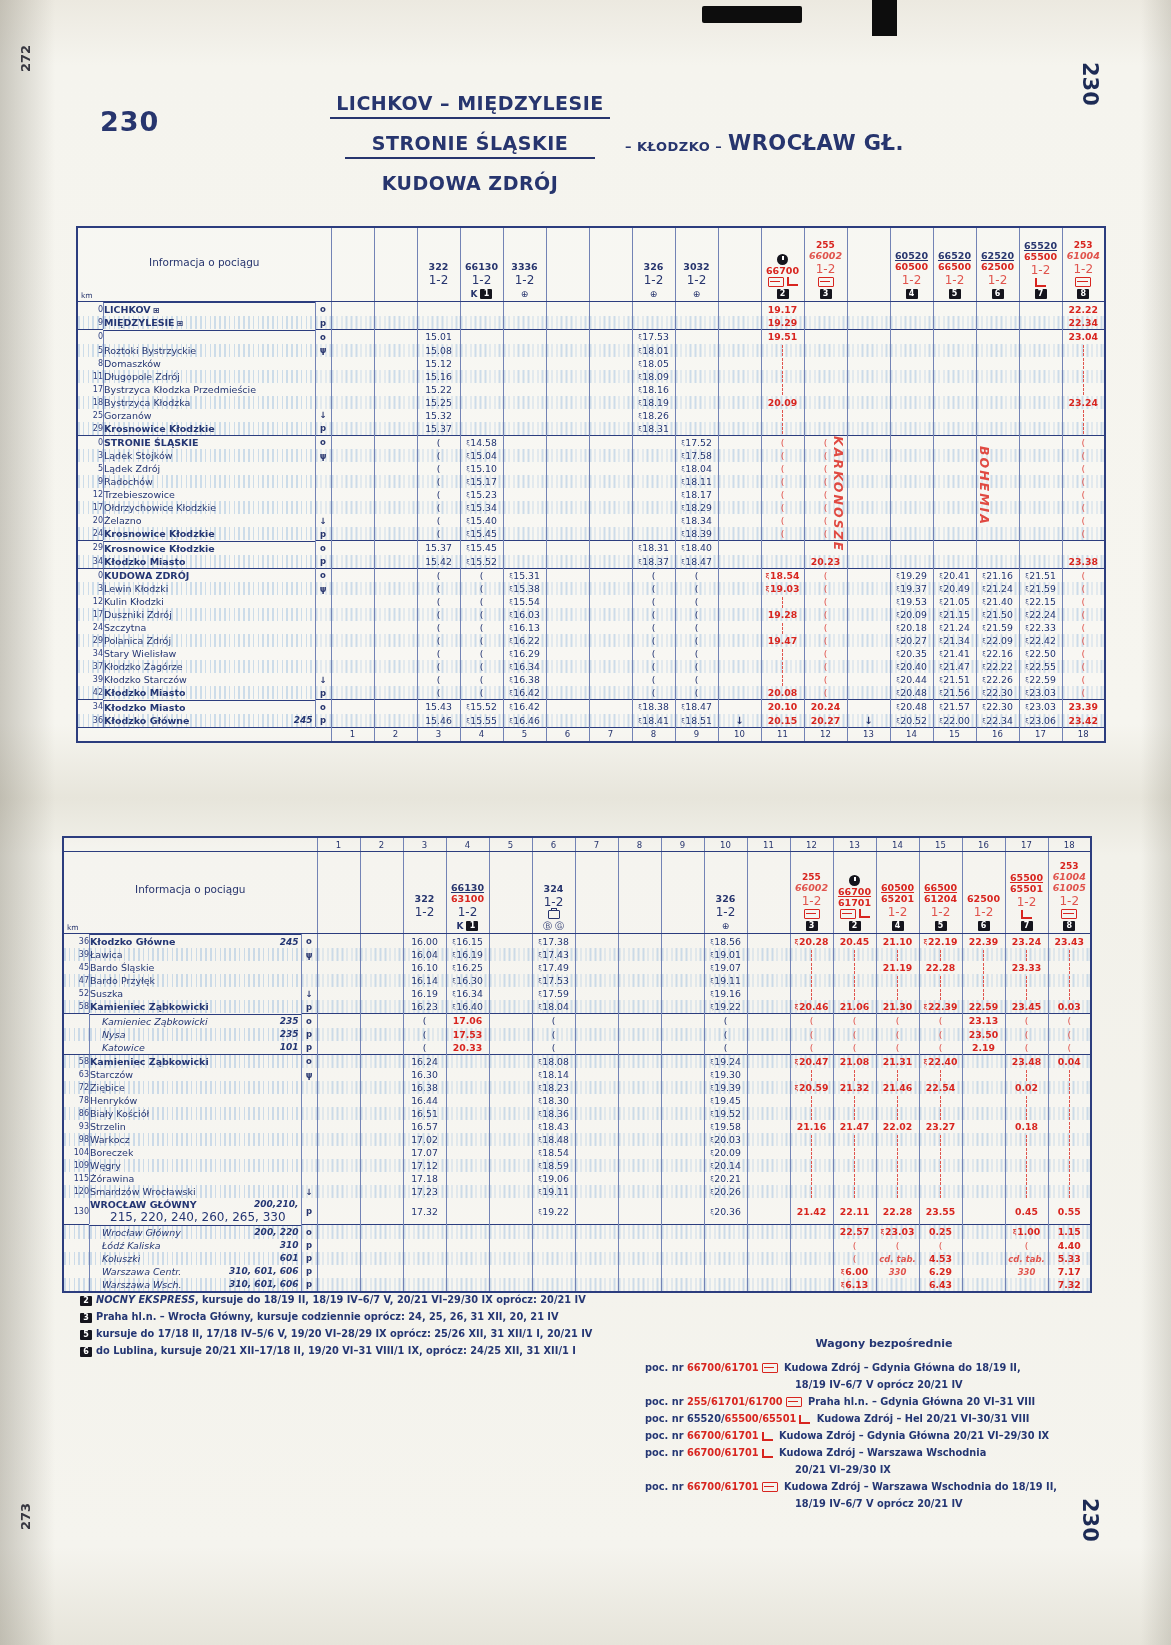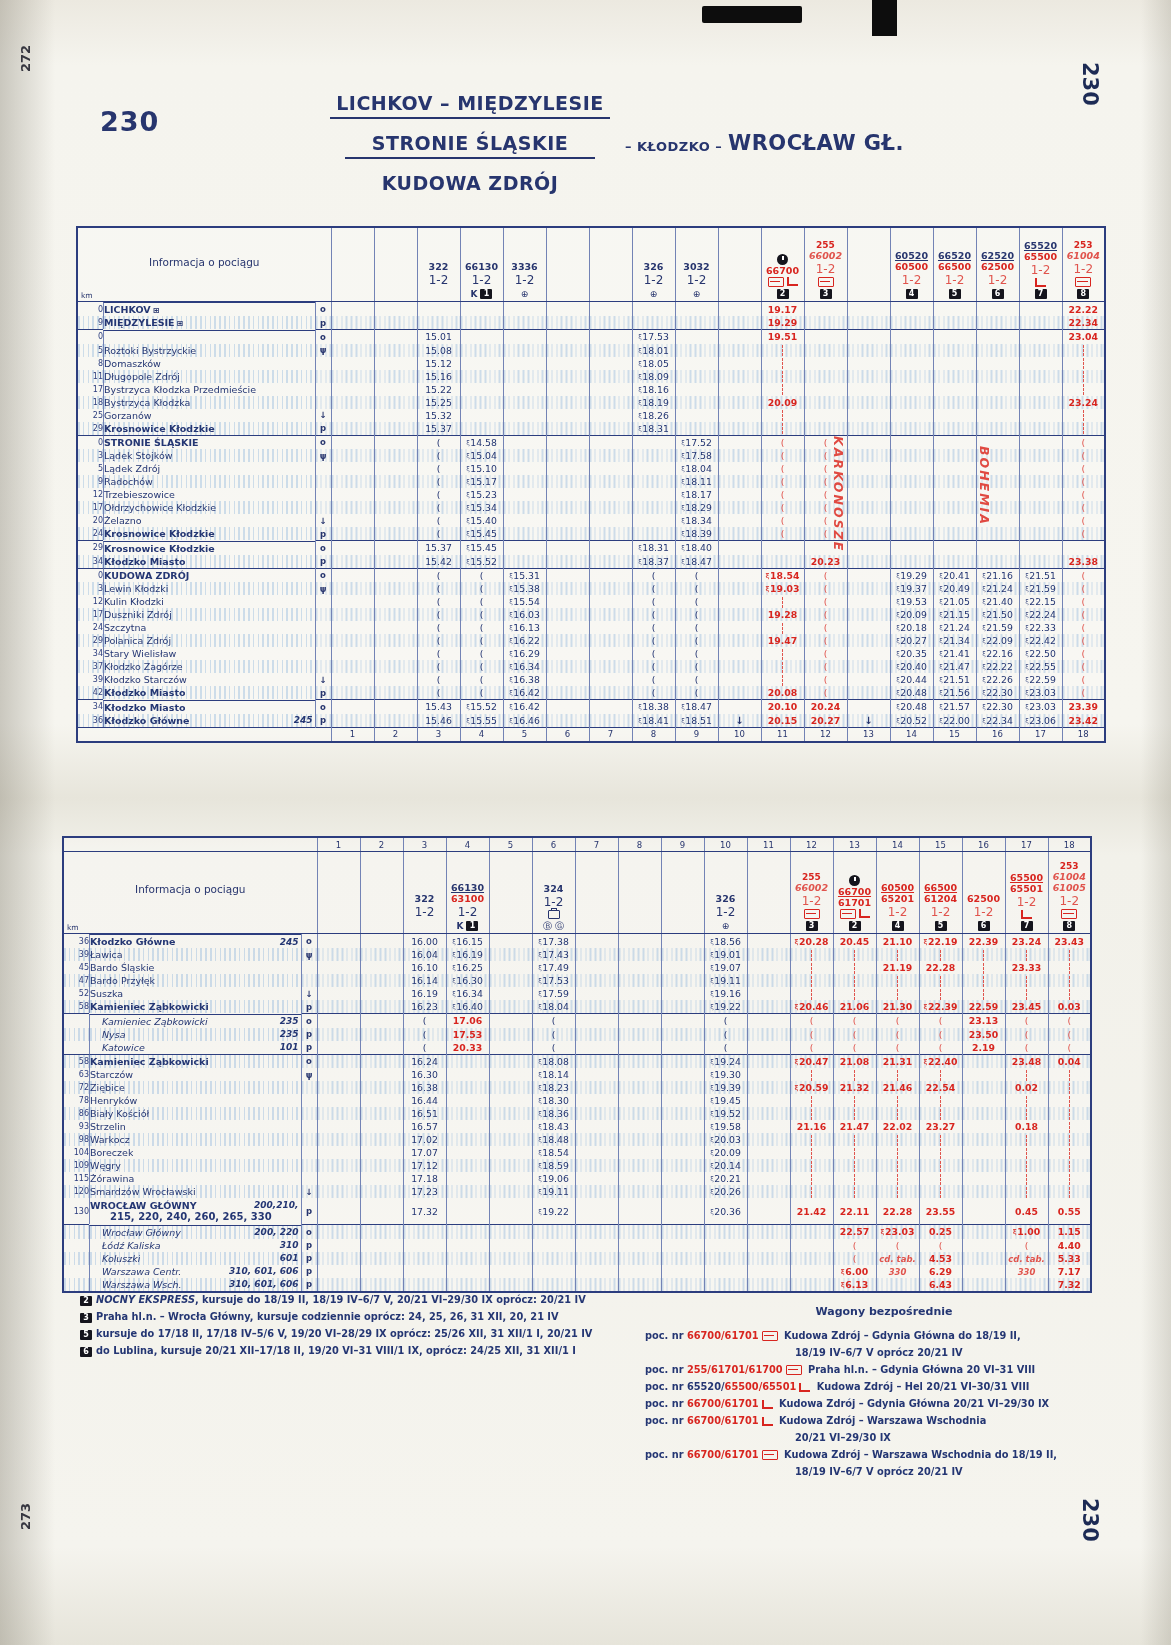--- a/index.html
+++ b/index.html
@@ -54,21 +54,21 @@
   .numrow td{border-top:1.2px solid #2c3d7e;border-bottom:1.2px solid #2c3d7e;}
   .nc{text-align:center;font-size:8.5px;color:#27356e;}
   .kc{text-align:right;padding-right:2px;font-size:8px;color:#2c3d7e;}
   .sc{font-size:9.5px;color:#243673;padding-left:3px;display:flex;justify-content:space-between;align-items:center;flex-direction:row;}
   .sc .nm{overflow:hidden;}
   tr.b .sc{font-weight:800;}
   tr.it .sc{font-style:italic;padding-left:12px;}
   tr.it .kc{color:transparent;}
   .ref{font-style:italic;font-weight:600;font-size:9px;padding-right:2px;color:#243673;}
   .l1{display:flex;justify-content:space-between;width:100%;}
-  .l2{font-weight:700;padding-left:20px;font-size:10px;}
+  .l2{font-weight:400;padding-left:20px;font-size:12px;}
   .scwrap{display:flex;flex-direction:column;width:100%;}
   .oc{text-align:center;font-size:8.5px;color:#27356e;font-weight:700;}
   .tc{text-align:center;font-size:9.3px;}
   .fk{color:#243673;}
   .fr{color:#d8251f;font-weight:700;}
   .sq{font-size:6.5px;vertical-align:1px;margin-right:.5px;opacity:.8;}
   .paren{font-weight:400;color:#243673;} .paren.fr{color:#e0544d;font-weight:400;}
   .vd{display:inline-block;width:0;height:11px;border-left:1.2px dashed #e0544d;vertical-align:middle;}
   .darr{color:#27356e;font-weight:700;font-size:10px;}
   .cdt{color:#e0544d;font-style:italic;font-weight:700;font-size:8.5px;}
@@ -86,21 +86,21 @@
   .ic-seat::after{content:"";position:absolute;left:0;bottom:0;width:11px;height:2px;background:currentColor;}
   .ic-case{width:10px;height:7px;border:1.2px solid currentColor;border-radius:1px;}
   .ic-case::before{content:"";position:absolute;top:-3.5px;left:2.5px;width:3.5px;height:2.5px;border:1.2px solid currentColor;border-bottom:0;}
   .wm{position:absolute;color:#e04a42;font-style:italic;font-weight:800;font-size:12.5px;letter-spacing:2px;transform:rotate(90deg);transform-origin:left top;}
 
   
   #fnotes{position:absolute;left:80px;top:1293px;width:575px;color:#243673;font-size:9.8px;font-weight:600;}
   .fn{margin-bottom:3.5px;line-height:13.5px;padding-left:16px;text-indent:-16px;}
   .fn .bx{margin-right:4px;text-indent:0;}
   .fnb{font-weight:800;font-style:italic;}
-  #wag{position:absolute;left:645px;top:1305px;width:478px;color:#243673;font-size:9.8px;font-weight:600;}
+  #wag{position:absolute;left:645px;top:1337px;width:478px;color:#243673;font-size:9.8px;font-weight:600;}
   #wag-title{text-align:center;font-weight:800;font-size:11px;margin-bottom:10px;}
   .wl{line-height:15px;margin-bottom:2px;}
   .wl .rnum{color:#d8251f;font-weight:800;}
   .wl .knum{color:#243673;font-weight:700;}
   .wl .ic{margin:0 3px;color:#d8251f;}
   .wcont{padding-left:150px;line-height:15px;margin-bottom:2px;}
 </style>
 </head>
 <body>
 

